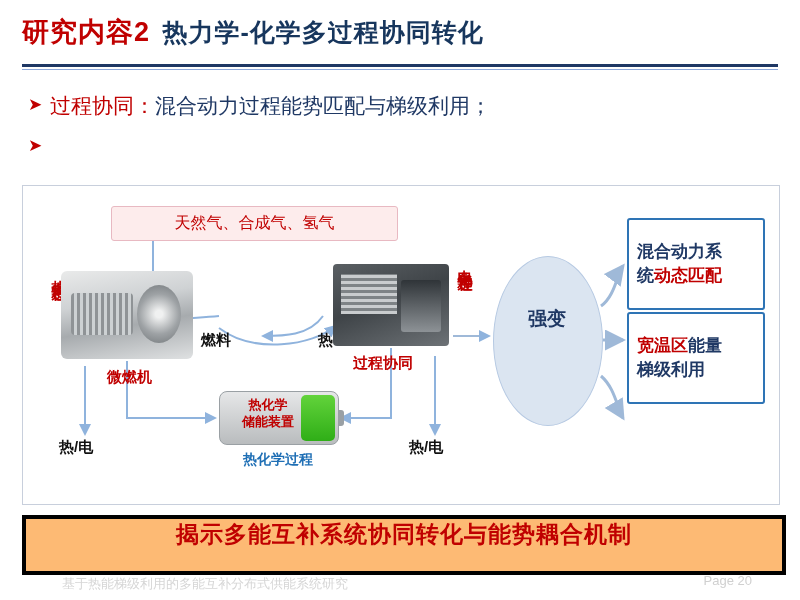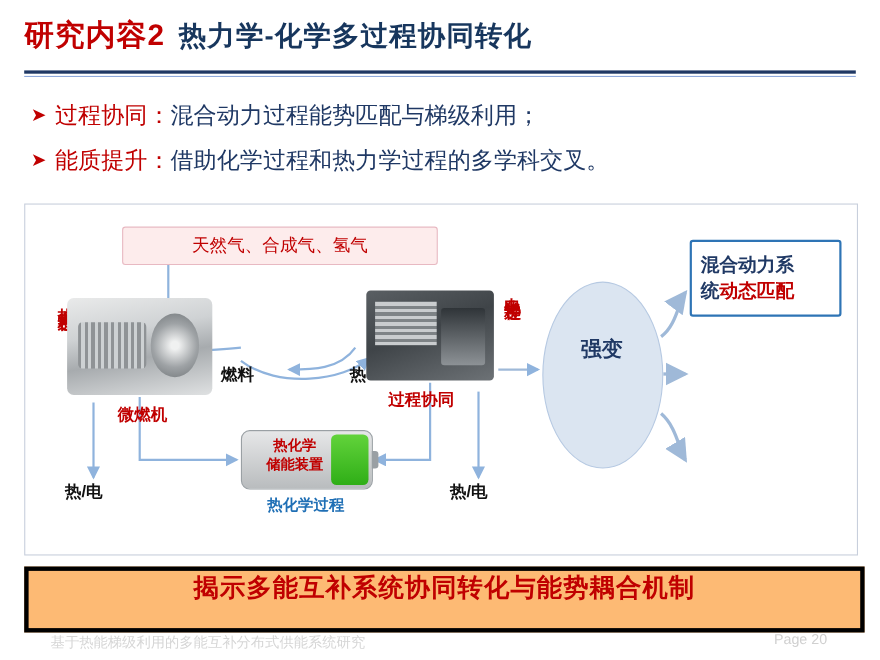--- a/index.html
+++ b/index.html
@@ -105,35 +105,35 @@
   .ellipse{
     position:absolute;left:470px;top:70px;width:108px;height:168px;
     background:#dbe5f1;border:1px solid #b6c9e2;border-radius:50%/50%;
   }
   .ellipse-text{
     position:absolute;left:470px;top:120px;width:108px;text-align:center;
     color:#1f3864;font-size:19px;font-weight:bold;line-height:26px;
   }
   .rbox{
     position:absolute;left:604px;border:2px solid #2e74b5;border-radius:3px;
-    background:#ffffff;padding:9px 8px;font-size:17px;font-weight:bold;
+    background:#ffffff;padding:20px 8px;font-size:17px;font-weight:bold;
     color:#1f3864;line-height:24px;width:118px;
   }
   .rbox .hi{color:#c00000;}
   
   svg.conn{position:absolute;left:0;top:0;width:756px;height:318px;}
   
   .banner{
     position:absolute;left:22px;top:515px;width:756px;height:52px;
     background:#fdba74;border:4px solid #000000;
     display:flex;justify-content:center;
   }
   .banner span{color:#c00000;font-size:23px;font-weight:bold;letter-spacing:1px;}
   .footer-left{
-    position:absolute;left:46px;top:575px;color:#d6d6d6;font-size:13px;
+    position:absolute;left:62px;top:575px;color:#d6d6d6;font-size:13px;
   }
   .footer-right{
     position:absolute;right:48px;top:573px;color:#d0d0d0;font-size:13px;
   }
 </style>
 </head>
 <body>
 
 <div class="title-bar">
   <span class="title-red">研究内容2</span>
@@ -144,23 +144,20 @@
 
 <div class="bullets">
   <div class="bullet">
     <div class="arrow">➤</div>
     <div>
       <span class="b-red">过程协同</span><span class="b-red">：</span><span class="b-dark">混合动力过程能势匹配与梯级利用；</span>
     </div>
   </div>
   <div class="bullet">
     <div class="arrow">➤</div>
-    <div>
-      <span class="b-red">能质提升</span><span class="b-red">：</span><span class="b-dark">借助化学过程和热力学过程的多学科交叉。</span>
-    </div>
   </div>
 </div>
 
 <div class="figure">
 
   <svg class="conn">
     <defs>
       <marker id="ah" markerWidth="7" markerHeight="7" refX="5" refY="3" orient="auto">
         <path d="M0,0 L6,3 L0,6 z" fill="#8fb3dd"></path>
       </marker>
@@ -221,20 +218,24 @@
 
   <div class="ellipse"></div>
   <div class="ellipse-text">
     <div>强变</div>
   </div>
 
   <div class="rbox" style="top:32px;">
     <span>混合动力系</span><br>
     <span>统</span><span class="hi">动态匹配</span>
   </div>
+  <div class="rbox" style="top:126px;">
+    <span class="hi">宽温区</span><span>能量</span><br>
+    <span>梯级利用</span>
+  </div>
 </div>
 
 <div class="banner">
   <span>揭示多能互补系统协同转化与能势耦合机制</span>
 </div>
 
 <div class="footer-left">基于热能梯级利用的多能互补分布式供能系统研究</div>
 <div class="footer-right">Page 20</div>
 
 </body></html>

